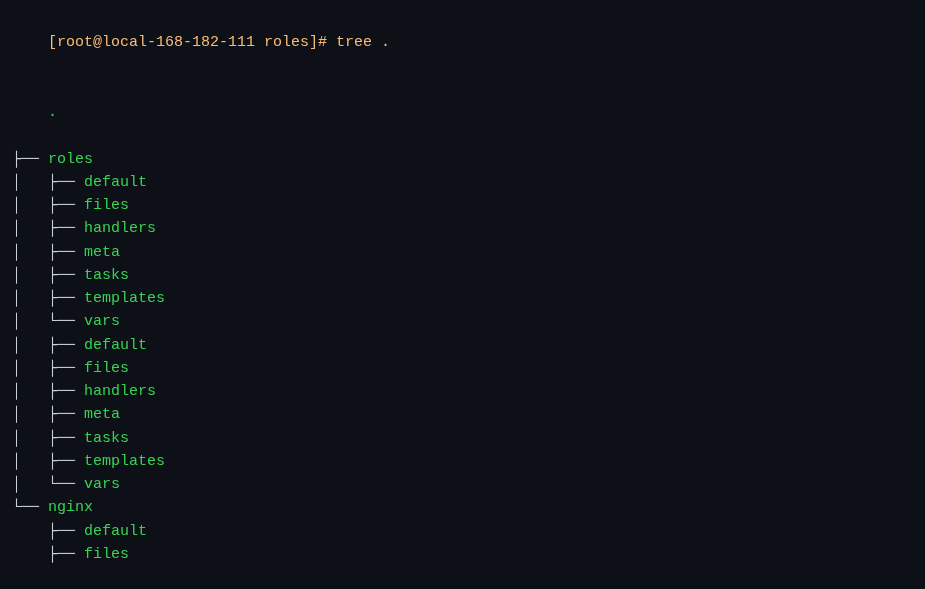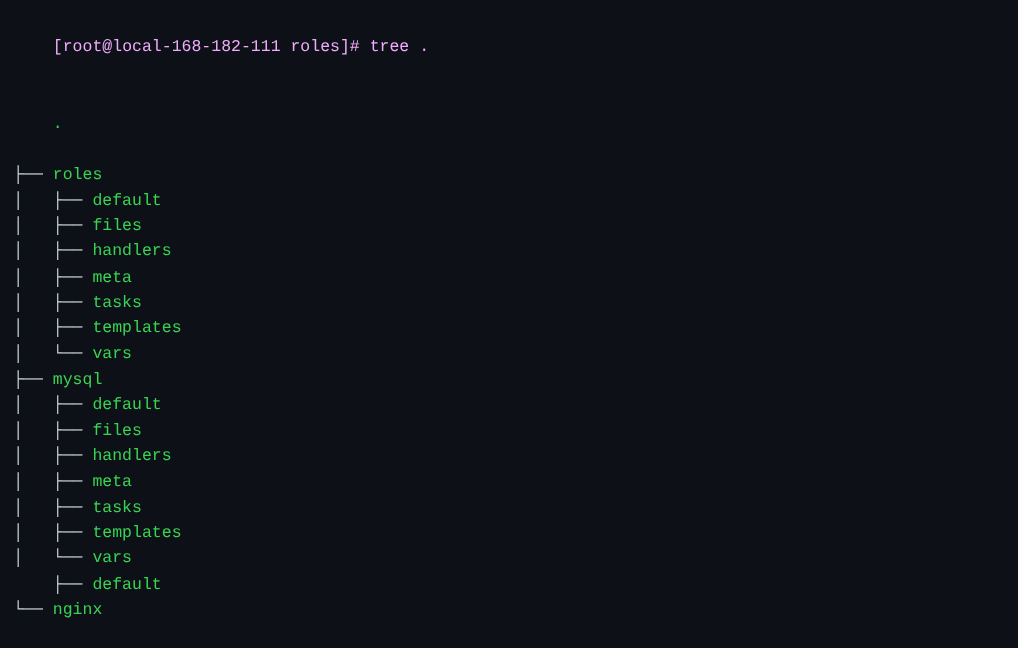--- a/index.html
+++ b/index.html
@@ -25,21 +25,21 @@
       display: flex;
       flex-direction: column;
     }
 
     .line {
       line-height: 1.55;
       white-space: pre;
     }
 
     .prompt {
-      color: #f0abfc;
+      color: #fdba74;
     }
 
     .tree-dir {
       color: #39d353;
     }
 
     @keyframes blink {
       50% { opacity: 0; }
     }
   </style>
@@ -56,25 +56,25 @@
 
   <div id="tree-container">
       <div class="line"><span style="color: rgb(201, 209, 217);">├── </span><span class="tree-dir">roles</span></div>
       <div class="line"><span style="color: rgb(201, 209, 217);">│   ├── </span><span class="tree-dir">default</span></div>
       <div class="line"><span style="color: rgb(201, 209, 217);">│   ├── </span><span class="tree-dir">files</span></div>
       <div class="line"><span style="color: rgb(201, 209, 217);">│   ├── </span><span class="tree-dir">handlers</span></div>
       <div class="line"><span style="color: rgb(201, 209, 217);">│   ├── </span><span class="tree-dir">meta</span></div>
       <div class="line"><span style="color: rgb(201, 209, 217);">│   ├── </span><span class="tree-dir">tasks</span></div>
       <div class="line"><span style="color: rgb(201, 209, 217);">│   ├── </span><span class="tree-dir">templates</span></div>
       <div class="line"><span style="color: rgb(201, 209, 217);">│   └── </span><span class="tree-dir">vars</span></div>
-      <div class="line"><span style="color: rgb(201, 209, 217);">├── </span><span class="tree-dir">mysql</span></div>
       <div class="line"><span style="color: rgb(201, 209, 217);">│   ├── </span><span class="tree-dir">default</span></div>
       <div class="line"><span style="color: rgb(201, 209, 217);">│   ├── </span><span class="tree-dir">files</span></div>
       <div class="line"><span style="color: rgb(201, 209, 217);">│   ├── </span><span class="tree-dir">handlers</span></div>
       <div class="line"><span style="color: rgb(201, 209, 217);">│   ├── </span><span class="tree-dir">meta</span></div>
       <div class="line"><span style="color: rgb(201, 209, 217);">│   ├── </span><span class="tree-dir">tasks</span></div>
       <div class="line"><span style="color: rgb(201, 209, 217);">│   ├── </span><span class="tree-dir">templates</span></div>
       <div class="line"><span style="color: rgb(201, 209, 217);">│   └── </span><span class="tree-dir">vars</span></div>
+      <div class="line"><span style="color: rgb(201, 209, 217);">└── </span><span class="tree-dir">nginx</span></div>
       <div class="line"><span style="color: rgb(201, 209, 217);">    ├── </span><span class="tree-dir">default</span></div>
-      <div class="line"><span style="color: rgb(201, 209, 217);">└── </span><span class="tree-dir">nginx</span></div>
+      <div class="line"><span style="color: rgb(201, 209, 217);">    ├── </span><span class="tree-dir">files</span></div>
     </div>
 
 </div>
 
 </body></html>

